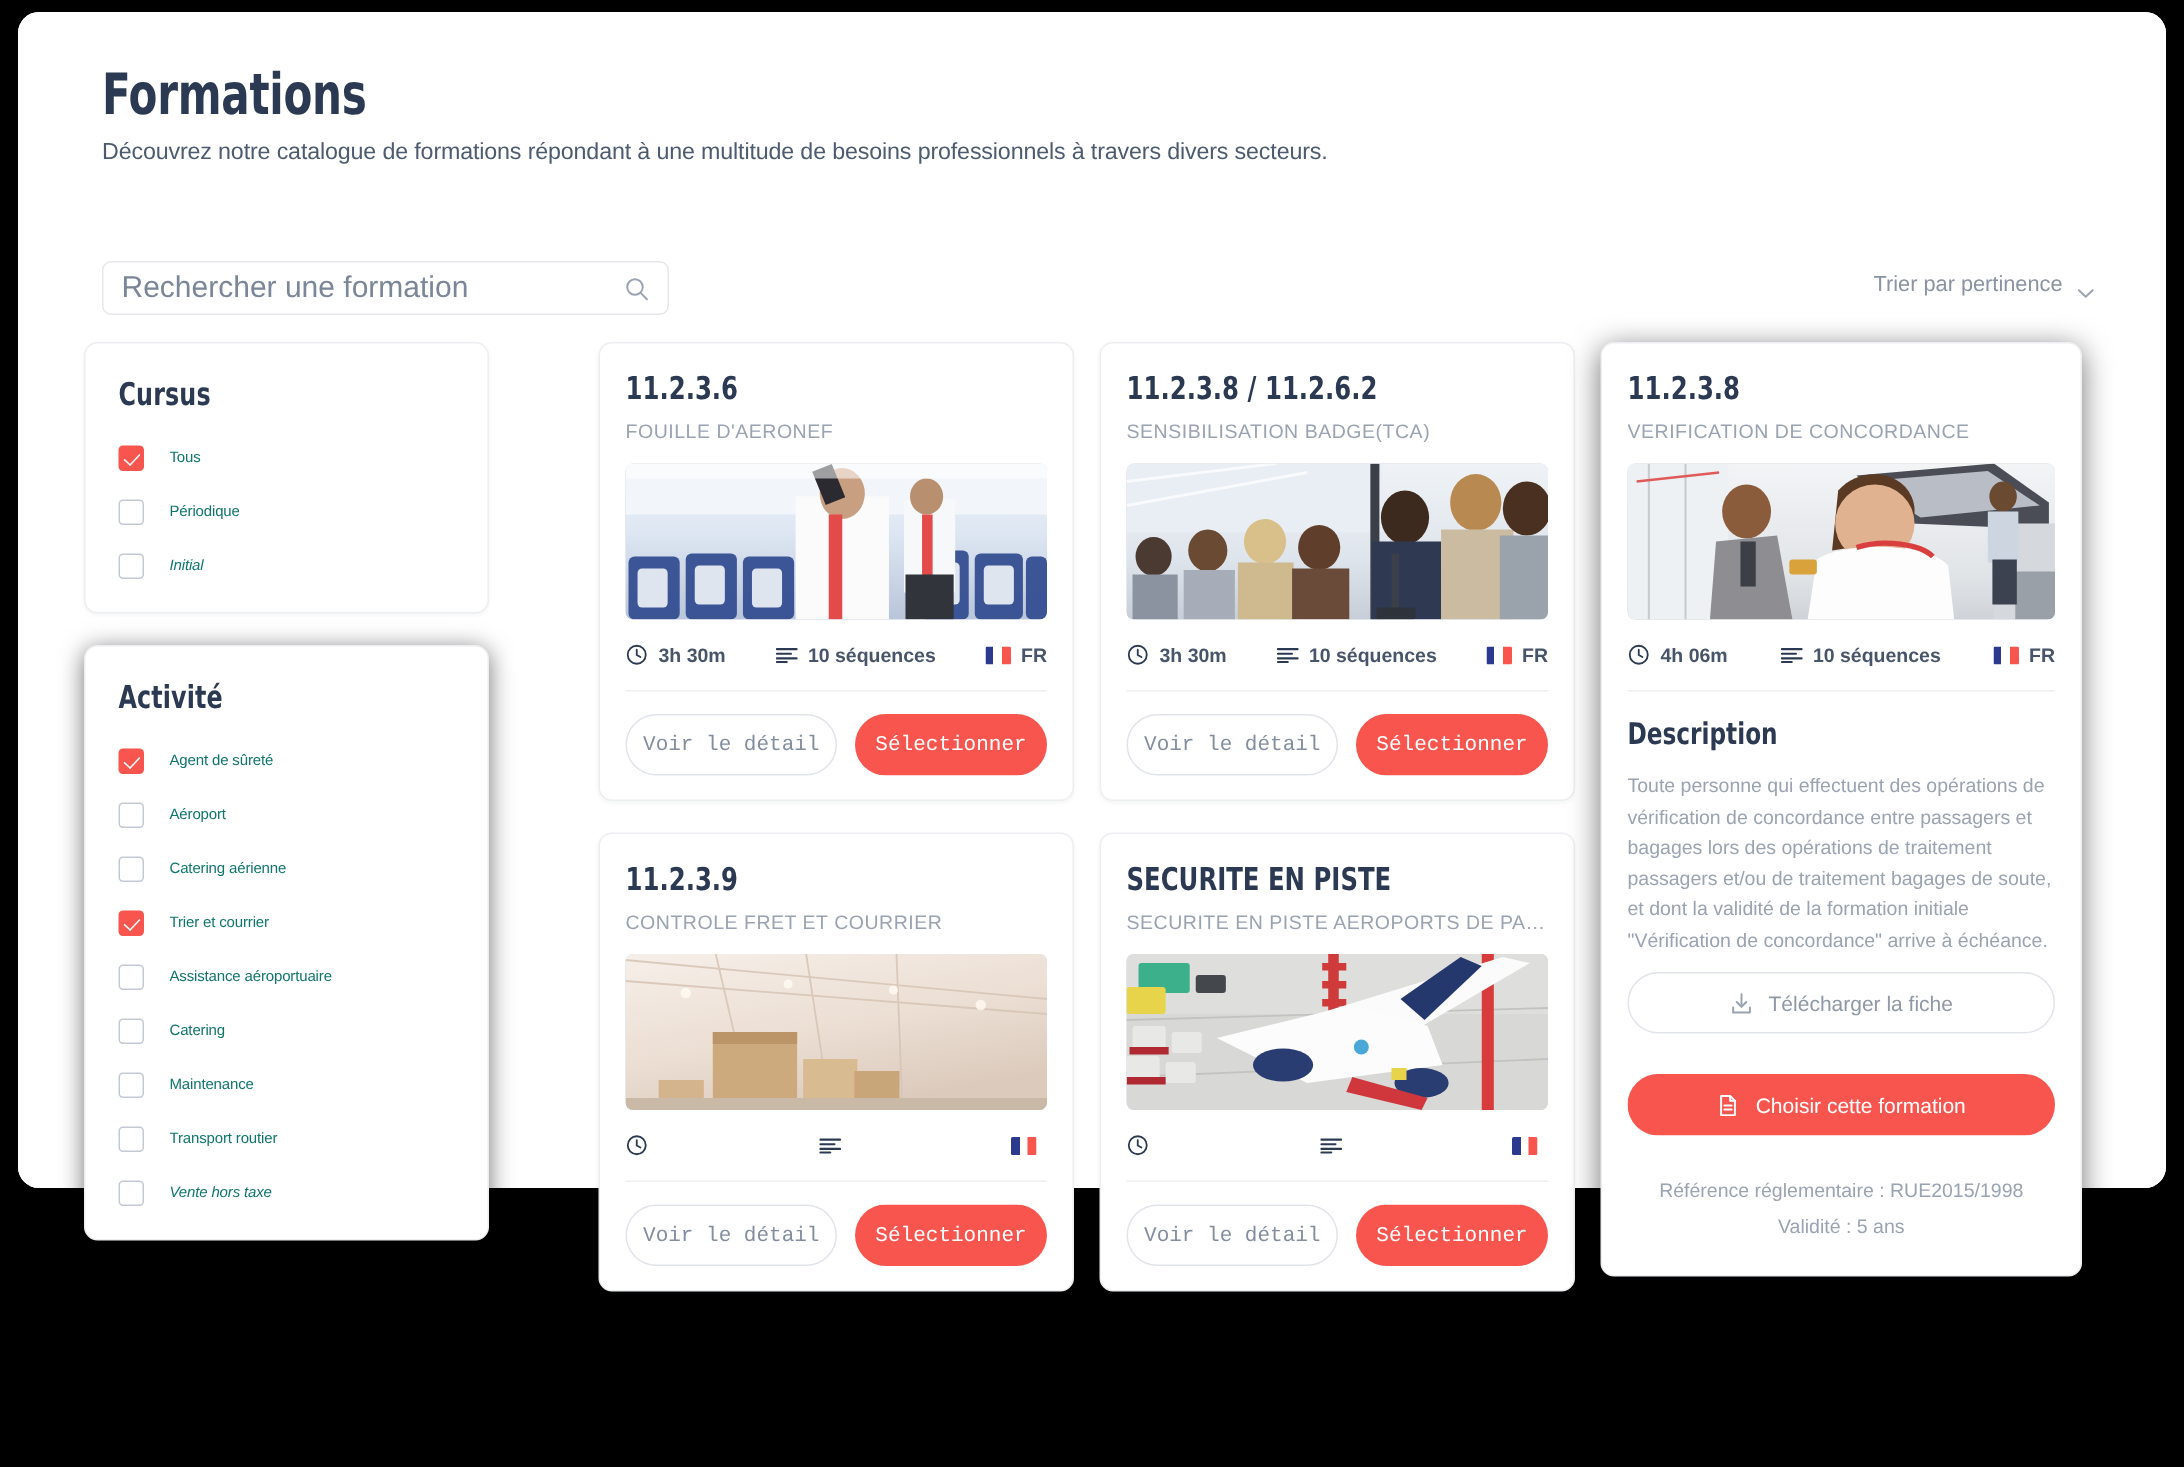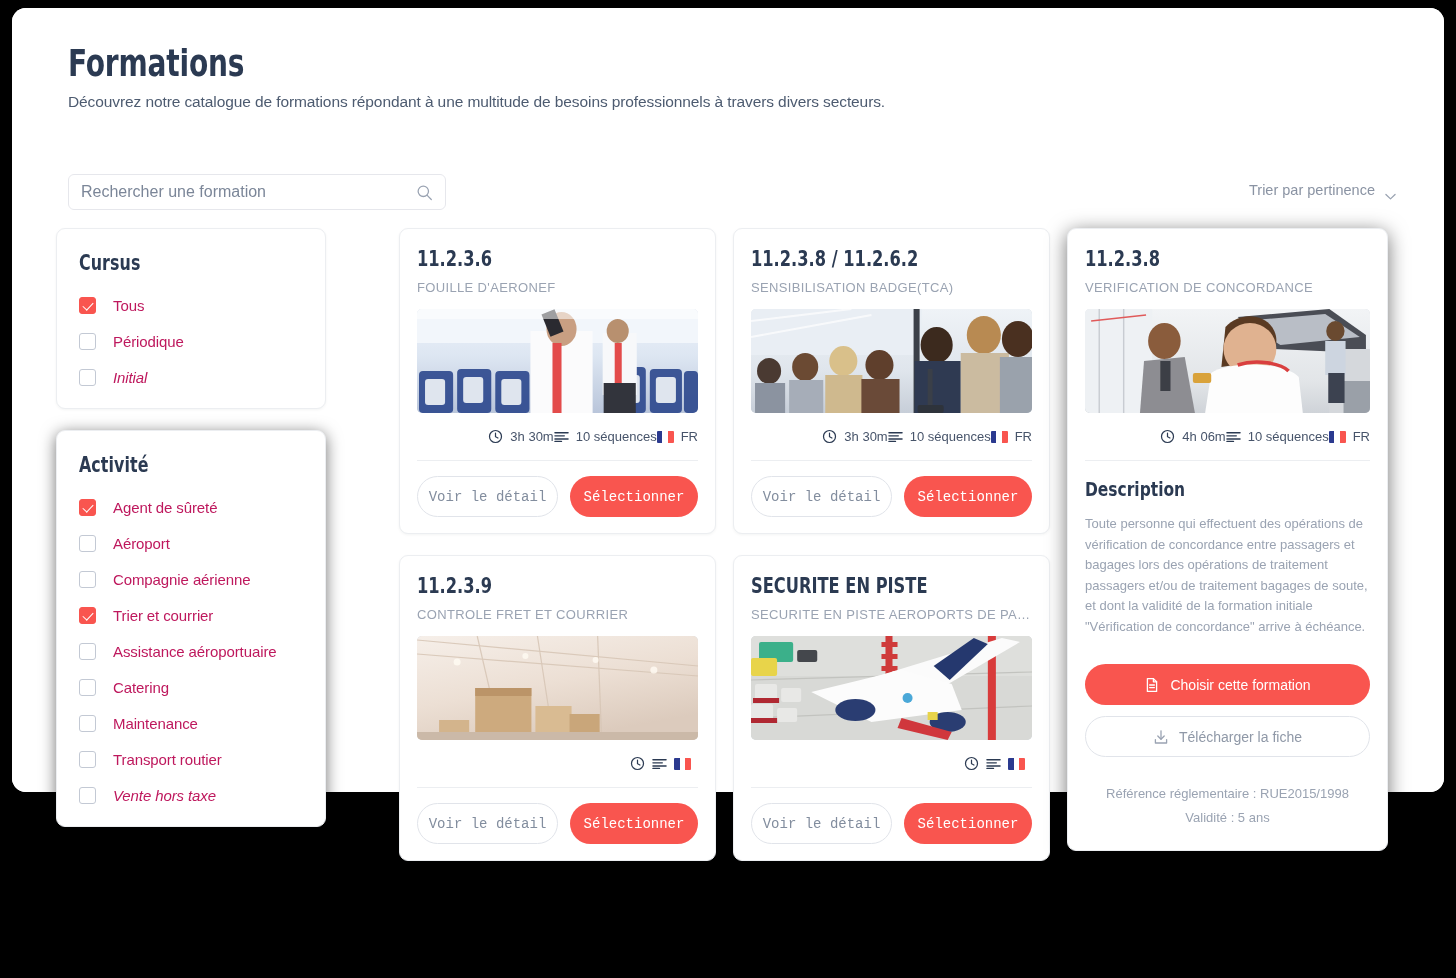--- a/index.html
+++ b/index.html
@@ -77,21 +77,21 @@
     background: #fff;
     display: flex;
     align-items: center;
     padding: 0 12px;
   }
   .search-input {
     flex: 1;
     border: none;
     outline: none;
     font-family: "Liberation Sans", sans-serif;
-    font-size: 16px;
+    font-size: 20px;
     color: #5a6678;
     background: transparent;
   }
   .search-input::placeholder { color: #7b8698; opacity: 1; }
   .search-icon { width: 17px; height: 17px; flex: 0 0 auto; }
   .search-icon svg { display: block; }
 
   .sort-control {
     position: absolute;
     right: 48px;
@@ -157,22 +157,22 @@
   .cbox.checked::after {
     content: "";
     position: absolute;
     left: 4.5px; top: 2.4px;
     width: 5px; height: 9px;
     border: solid #ffffff;
     border-width: 0 1.9px 1.9px 0;
     transform: rotate(43deg);
   }
   .check-label {
-    font-size: 15px;
-    color: #be185d;
+    font-size: 10px;
+    color: #0f766e;
     letter-spacing: -0.1px;
   }
 
   
   .grid {
     position: absolute;
     left: 399px;
     top: 228px;
     width: 989px;
     display: grid;
@@ -215,22 +215,23 @@
     overflow: hidden;
     position: relative;
     background: #cfd6de;
   }
   .course-photo svg { display: block; width: 100%; height: 100%; }
 
   .meta-row {
     margin-top: 16px;
     display: flex;
     align-items: center;
-    justify-content: flex-end;
+    justify-content: space-between;
     padding-bottom: 2px;
+    font-weight: bold;
   }
   .meta-item {
     display: flex;
     align-items: center;
     gap: 7px;
     font-size: 13px;
     color: #47546a;
     white-space: nowrap;
   }
   .meta-icon { width: 15px; height: 15px; flex: 0 0 auto; }
@@ -400,21 +401,21 @@
       <div class="check-row">
         <span class="cbox checked"></span>
         <span class="check-label">Agent de sûreté</span>
       </div>
       <div class="check-row">
         <span class="cbox"></span>
         <span class="check-label">Aéroport</span>
       </div>
       <div class="check-row">
         <span class="cbox"></span>
-        <span class="check-label">Compagnie aérienne</span>
+        <span class="check-label">Catering aérienne</span>
       </div>
       <div class="check-row">
         <span class="cbox checked"></span>
         <span class="check-label">Trier et courrier</span>
       </div>
       <div class="check-row">
         <span class="cbox"></span>
         <span class="check-label">Assistance aéroportuaire</span>
       </div>
       <div class="check-row">
@@ -812,42 +813,42 @@
           </span>
         <span>FR</span>
       </span>
     </div>
 
     <div class="card-divider"></div>
 
     <div class="detail-title">Description</div>
     <div class="detail-body">Toute personne qui effectuent des opérations de vérification de concordance entre passagers et bagages lors des opérations de traitement passagers et/ou de traitement bagages de soute, et dont la validité de la formation initiale "Vérification de concordance" arrive à échéance.</div>
 
+    <div class="btn-wide btn-download">
+      <span class="btn-ico">
+        <svg viewBox="0 0 16 16" fill="none" stroke="#9aa3b2" stroke-width="1.3" stroke-linecap="round" stroke-linejoin="round">
+          <line x1="8" y1="1.8" x2="8" y2="10"></line>
+          <polyline points="4.8,7 8,10.2 11.2,7"></polyline>
+          <polyline points="2.4,10.6 2.4,14 13.6,14 13.6,10.6"></polyline>
+        </svg>
+      </span>
+      <span>Télécharger la fiche</span>
+    </div>
+
     <div class="btn-wide btn-choose">
       <span class="btn-ico">
         <svg viewBox="0 0 16 16" fill="none" stroke="#ffffff" stroke-width="1.3" stroke-linejoin="round" stroke-linecap="round">
           <path d="M3.4 1.6 h6 l3.2 3.2 v9.6 h-9.2 z"></path>
           <polyline points="9.4,1.6 9.4,4.8 12.6,4.8"></polyline>
           <line x1="5.6" y1="8" x2="10.4" y2="8"></line>
           <line x1="5.6" y1="10.6" x2="10.4" y2="10.6"></line>
         </svg>
       </span>
       <span>Choisir cette formation</span>
     </div>
 
-    <div class="btn-wide btn-download">
-      <span class="btn-ico">
-        <svg viewBox="0 0 16 16" fill="none" stroke="#9aa3b2" stroke-width="1.3" stroke-linecap="round" stroke-linejoin="round">
-          <line x1="8" y1="1.8" x2="8" y2="10"></line>
-          <polyline points="4.8,7 8,10.2 11.2,7"></polyline>
-          <polyline points="2.4,10.6 2.4,14 13.6,14 13.6,10.6"></polyline>
-        </svg>
-      </span>
-      <span>Télécharger la fiche</span>
-    </div>
-
     <div class="footnote">
       <div>Référence réglementaire : RUE2015/1998</div>
       <div>Validité : 5 ans</div>
     </div>
   </div>
 
 </div>
 
 </body></html>

